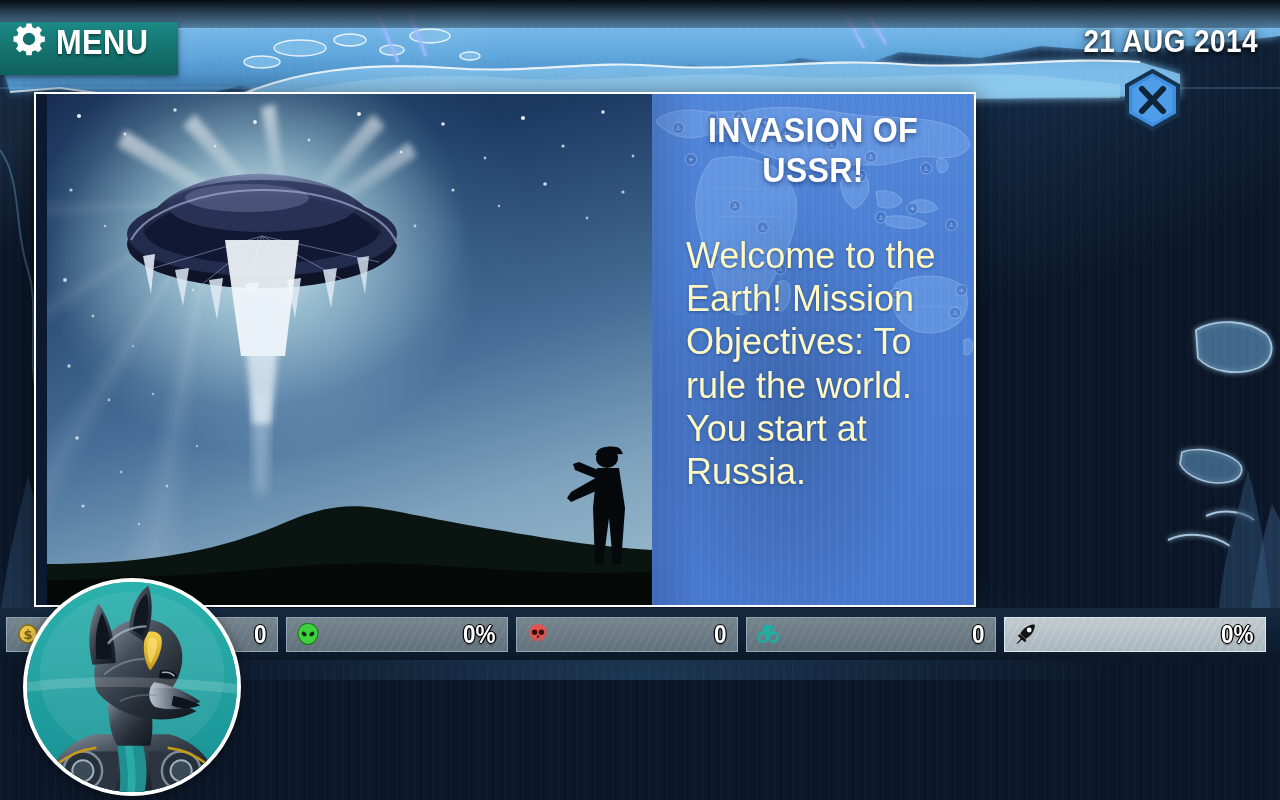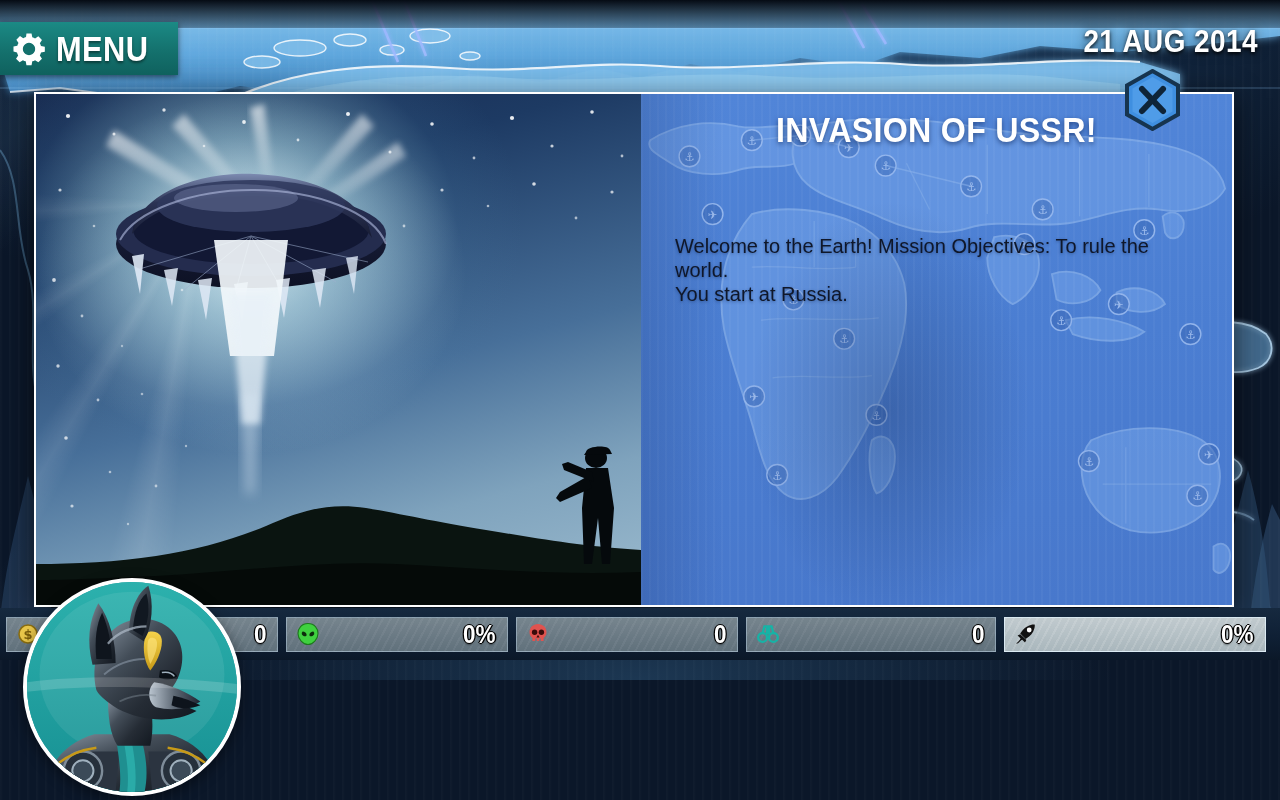--- a/index.html
+++ b/index.html
@@ -45,21 +45,21 @@
     background:linear-gradient(180deg,#050b14 0%, rgba(8,16,28,0.35) 100%);
   }
 
   
   #bg-map { position:absolute; inset:0; }
 
   
   .menu-btn{
     position:absolute; left:0; top:22px; width:178px; height:53px;
     background:linear-gradient(180deg,#1b8a85 0%, #14716d 55%, #0f615e 100%);
-    display:flex; align-items:center; gap:10px; padding-left:12px;
+    display:flex; gap:10px; padding-left:12px;
     box-shadow:0 2px 6px rgba(0,0,0,.55);
     cursor:pointer; z-index:40;
   }
   .menu-btn .label{
     color:#fff; font-size:35px; font-weight:bold; letter-spacing:.5px;
     font-family:"Liberation Sans Narrow","Liberation Sans",sans-serif;
     transform:scaleX(.88); transform-origin:left center;
     text-shadow:0 2px 3px rgba(0,0,0,.45);
   }
   .gear-ico{ width:34px; height:34px; flex:0 0 34px; }
@@ -67,24 +67,24 @@
   .date-txt{
     position:absolute; right:22px; top:24px; z-index:40;
     color:#ffffff; font-size:31px; font-weight:bold; letter-spacing:.5px;
     font-family:"Liberation Sans Narrow","Liberation Sans",sans-serif;
     transform:scaleX(.9); transform-origin:right center;
     text-shadow:0 2px 4px rgba(0,0,0,.85), 0 0 12px rgba(0,0,0,.6);
   }
 
   
   .dialog{
-    position:absolute; left:34px; top:92px; width:1200px; height:515px;
+    position:absolute; left:34px; top:92px; width:942px; height:515px;
     border:2px solid #ffffff; z-index:30;
     box-shadow:0 6px 26px rgba(0,0,0,.6);
-    display:flex; background:#0b1a30;
+    display:flex; background:#0b1a30;padding-left:11px;
   }
   .dlg-left{ width:605px; height:100%; position:relative; overflow:hidden; background:#0b1733; }
   .dlg-right{ flex:1; position:relative; overflow:hidden; background:#4a7fd4; }
 
   
   .sky{
     position:absolute; inset:0;
     background:
       radial-gradient(ellipse 360px 300px at 34% 26%, rgba(205,232,240,.92) 0%, rgba(150,200,216,.55) 30%, rgba(70,120,160,.15) 60%, rgba(0,0,0,0) 78%),
       linear-gradient(165deg,#16294e 0%, #1d3a63 22%, #476f99 55%, #7fa3bd 78%, #9dbccf 100%);
@@ -116,21 +116,21 @@
   .dlg-title{
     position:absolute; left:0; right:0; top:16px; text-align:center;
     color:#fff; font-size:35px; font-weight:bold; letter-spacing:.3px;
     font-family:"Liberation Sans Narrow","Liberation Sans",sans-serif;
     transform:scaleX(.92);
     text-shadow:0 2px 5px rgba(15,40,90,.65);
     z-index:3;
   }
   .dlg-body{
     position:absolute; left:34px; right:28px; top:140px; z-index:3;
-    color:#0f172a; font-size:20px; line-height:1.20;
+    color:#fef9c3; font-size:36px; line-height:1.20;
     text-shadow:0 1px 3px rgba(20,45,95,.5);
     white-space:pre-line;
   }
 
   
   .close-btn{
     position:absolute; left:1124px; top:69px; width:57px; height:62px; z-index:60; cursor:pointer;
   }
 
   

